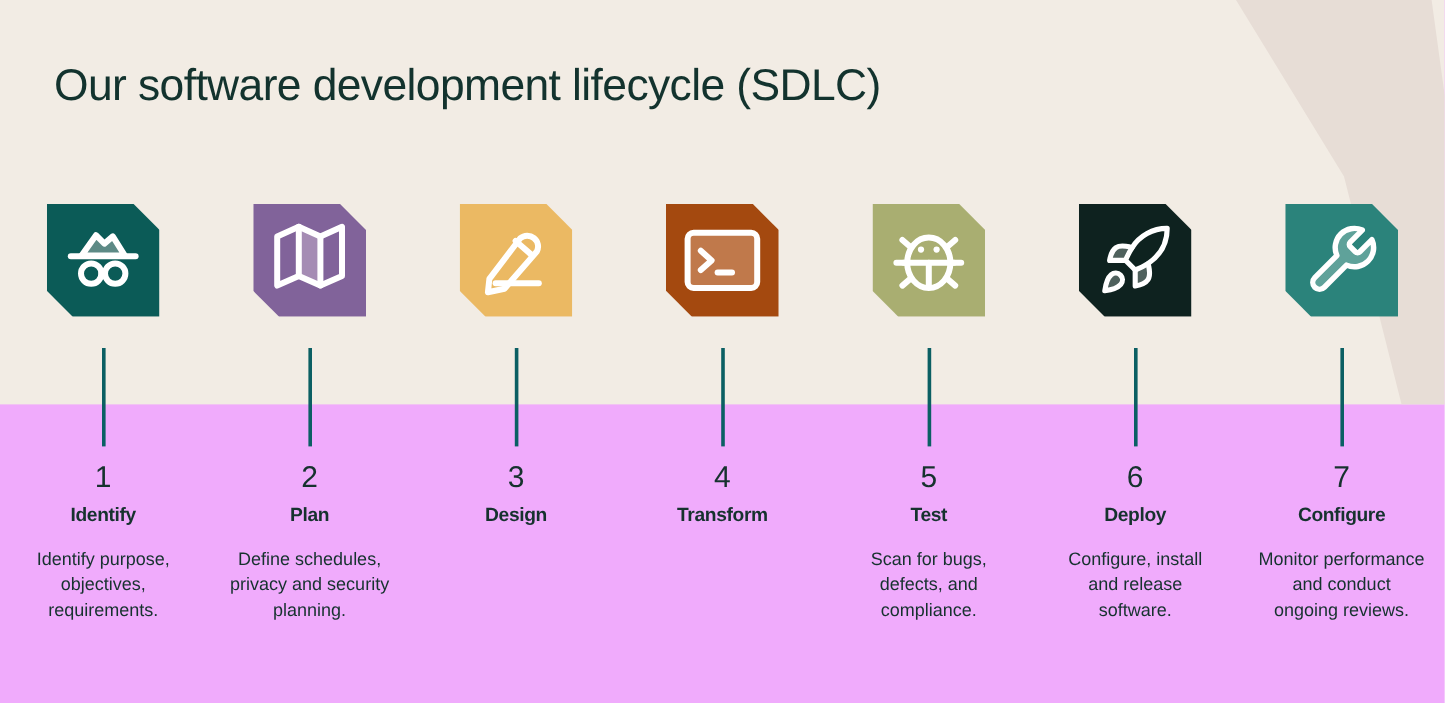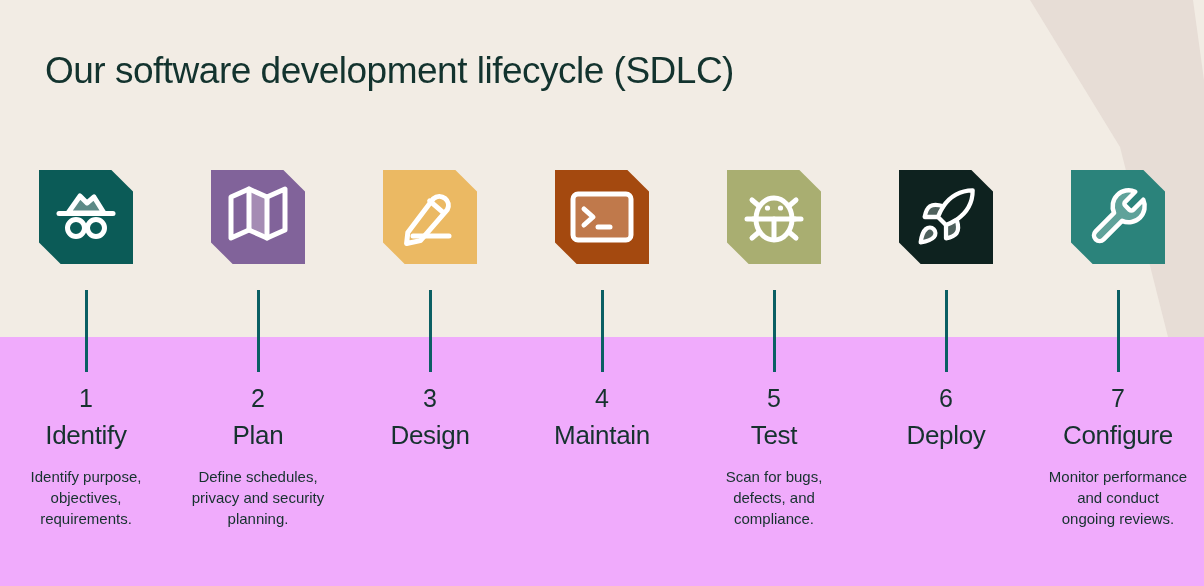--- a/index.html
+++ b/index.html
@@ -24,21 +24,21 @@
   .c2 { background:#81639A; }
   .c3 { background:#EBB963; }
   .c4 { background:#A4490F; }
   .c5 { background:#A9AE71; }
   .c6 { background:#0E221F; }
   .c7 { background:#2B837B; }
 
   .connector { width:3px; height:82px; margin-top:26px; background:#0B5F63; flex:none; }
 
   .step-number { margin-top:14px; font-size:25px; font-weight:500; line-height:1; }
-  .step-title  { margin-top:11px; font-size:26px; font-weight:400; line-height:1; letter-spacing:-0.3px; }
+  .step-title  { margin-top:11px; font-size:16px; font-weight:700; line-height:1; letter-spacing:-0.3px; }
   .step-desc   { margin-top:18px; font-size:15px; font-weight:400; line-height:1.4;
                  text-align:center; white-space:pre-line; width:192px; }
 </style>
 </head>
 <body>
 
 <div class="canvas">
 
   <div class="header-bg">
     <svg width="1204" height="337" viewBox="0 0 1204 337">
@@ -101,21 +101,21 @@
     <div class="step">
       <div class="tile c4">
         <svg viewBox="0 0 94 94" fill="none" stroke="#fff" stroke-width="5" stroke-linecap="round" stroke-linejoin="round">
           <rect x="18" y="24" width="58" height="46" rx="5" fill="#C0794B"></rect>
           <polyline points="29,39 38,47 29,55"></polyline>
           <line x1="43" y1="57" x2="55" y2="57"></line>
         </svg>
       </div>
       <div class="connector"></div>
       <div class="step-number">4</div>
-      <div class="step-title">Maintain</div>
+      <div class="step-title">Transform</div>
     </div>
 
     <div class="step">
       <div class="tile c5">
         <svg viewBox="0 0 94 94" fill="none" stroke="#fff" stroke-width="5" stroke-linecap="round" stroke-linejoin="round">
           <ellipse cx="47" cy="49" rx="18" ry="21"></ellipse>
           <line x1="26" y1="49" x2="68" y2="49"></line>
           <line x1="47" y1="49" x2="47" y2="69"></line>
           <line x1="20" y1="49" x2="27" y2="49"></line>
           <line x1="67" y1="49" x2="74" y2="49"></line>
@@ -140,20 +140,23 @@
         <svg viewBox="0 0 24 24" fill="none" stroke="#fff" stroke-width="1.6" stroke-linecap="round" stroke-linejoin="round" style="padding:15px">
           <path d="M4.5 16.5c-1.5 1.26-2 5-2 5s3.74-.5 5-2c.71-.84.7-2.13-.09-2.91a2.18 2.18 0 0 0-2.91-.09z" fill="#4F615D"></path>
           <path d="M9 12H4s.55-3.03 2-4c1.62-1.08 5 0 5 0" fill="#4F615D"></path>
           <path d="M12 15v5s3.03-.55 4-2c1.08-1.62 0-5 0-5" fill="#4F615D"></path>
           <path d="m12 15-3-3a22 22 0 0 1 2-3.95A12.88 12.88 0 0 1 22 2c0 2.72-.78 7.5-6 11a22.35 22.35 0 0 1-4 2z"></path>
         </svg>
       </div>
       <div class="connector"></div>
       <div class="step-number">6</div>
       <div class="step-title">Deploy</div>
+      <div class="step-desc">Configure, install
+and release
+software.</div>
     </div>
 
     <div class="step">
       <div class="tile c7">
         <svg viewBox="0 0 24 24" fill="#5FA29A" stroke="#fff" stroke-width="1.7" stroke-linecap="round" stroke-linejoin="round" style="padding:15px">
           <path d="M14.7 6.3a1 1 0 0 0 0 1.4l1.6 1.6a1 1 0 0 0 1.4 0l3.77-3.77a6 6 0 0 1-7.94 7.94l-6.91 6.91a2.12 2.12 0 0 1-3-3l6.91-6.91a6 6 0 0 1 7.94-7.94l-3.76 3.76z"></path>
         </svg>
       </div>
       <div class="connector"></div>
       <div class="step-number">7</div>

